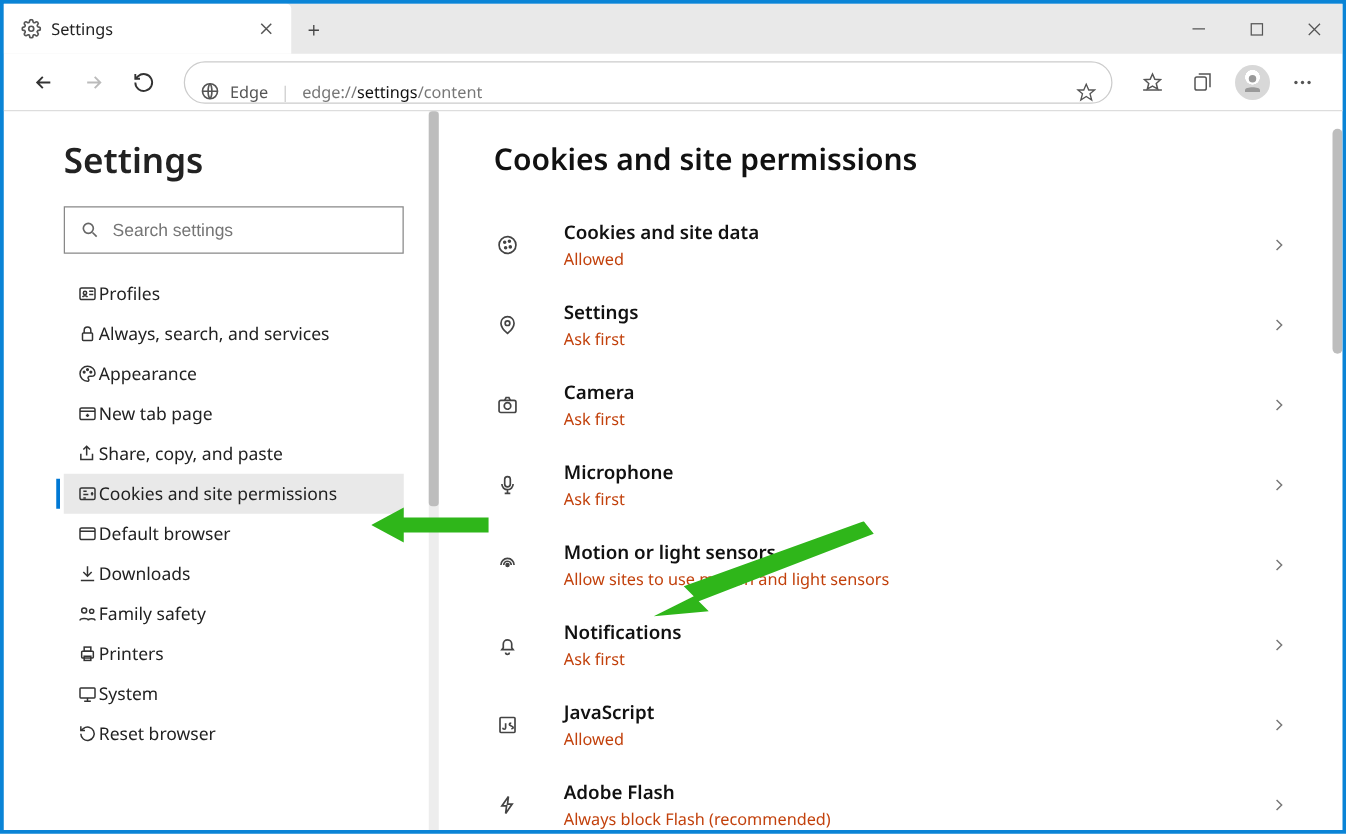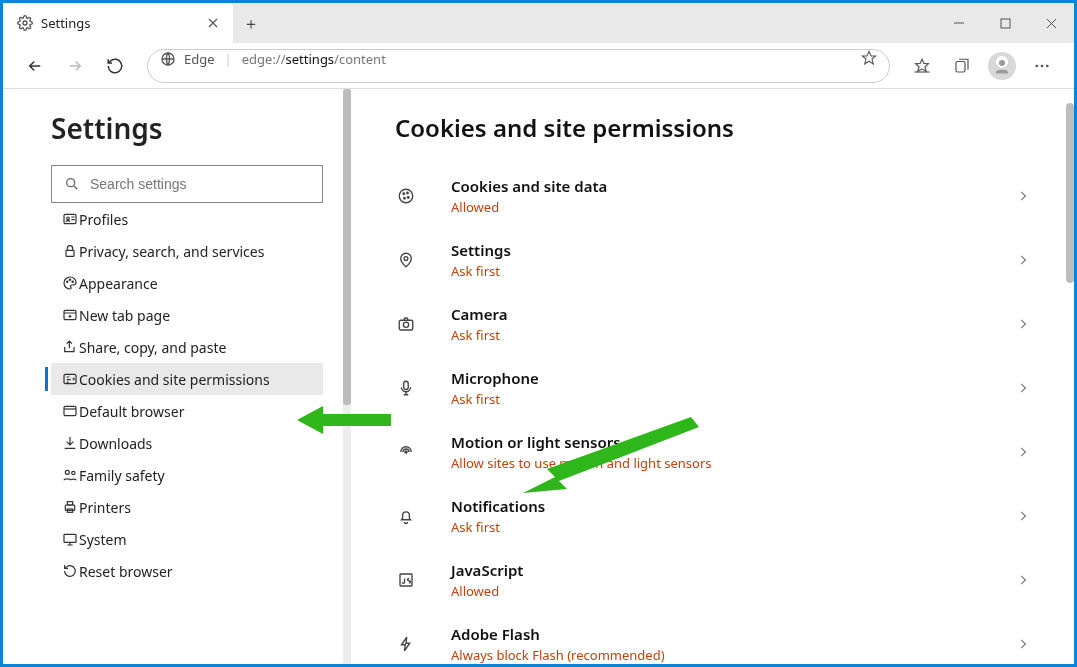--- a/index.html
+++ b/index.html
@@ -65,21 +65,21 @@
   }
   .tbtn {
     width: 36px; height: 36px;
     display: flex; align-items: center; justify-content: center;
     color: #333;
   }
   .tbtn.dis { color: #b5b5b5; }
   .omnibox {
     flex: 1;
     display: flex;
-    align-items: flex-start;
+    align-items: flex-end;
     border: 1px solid #ccc;
     border-radius: 20px;
     height: 34px;
     margin: 0 10px;
     padding: 0 12px;
     gap: 10px;
   }
   .omnibox .brand { color: #555; display:flex; align-items:center; gap:8px;}
   .omnibox .sep { color: #ccc; }
   .omnibox .url { color: #777; }
@@ -109,20 +109,21 @@
     margin-bottom: 18px;
   }
   .searchbox {
     border: 1px solid #888;
     height: 38px;
     display: flex;
     align-items: center;
     padding: 0 12px;
     gap: 10px;
     color: #666;
+    margin-bottom: 16px;
   }
   .searchbox input {
     border:none; outline:none; flex:1; font-size:14px; color:#333;
   }
   .nav { list-style:none; }
   .nav li {
     display:flex; align-items:center; 
     height: 32px;
     padding: 0 10px;
     color:#222;
@@ -307,21 +308,21 @@
           </span>
           <span>Profiles</span>
         </li>
         <li>
           <span class="ico">
             <svg width="16" height="16" viewBox="0 0 24 24" fill="none" stroke="#333" stroke-width="1.8">
               <rect x="6" y="11" width="12" height="9" rx="1"></rect>
               <path d="M8 11V8a4 4 0 0 1 8 0v3"></path>
             </svg>
           </span>
-          <span>Privacy, search, and services</span>
+          <span>Always, search, and services</span>
         </li>
         <li>
           <span class="ico">
             <svg width="16" height="16" viewBox="0 0 24 24" fill="none" stroke="#333" stroke-width="1.8">
               <path d="M12 3a9 9 0 1 0 0 18c2 0 2-2 1-3s0-3 2-3h2a4 4 0 0 0 4-4c0-4.4-4-8-9-8z"></path>
               <circle cx="8" cy="10" r="1"></circle>
               <circle cx="12" cy="7" r="1"></circle>
               <circle cx="16" cy="10" r="1"></circle>
             </svg>
           </span>

